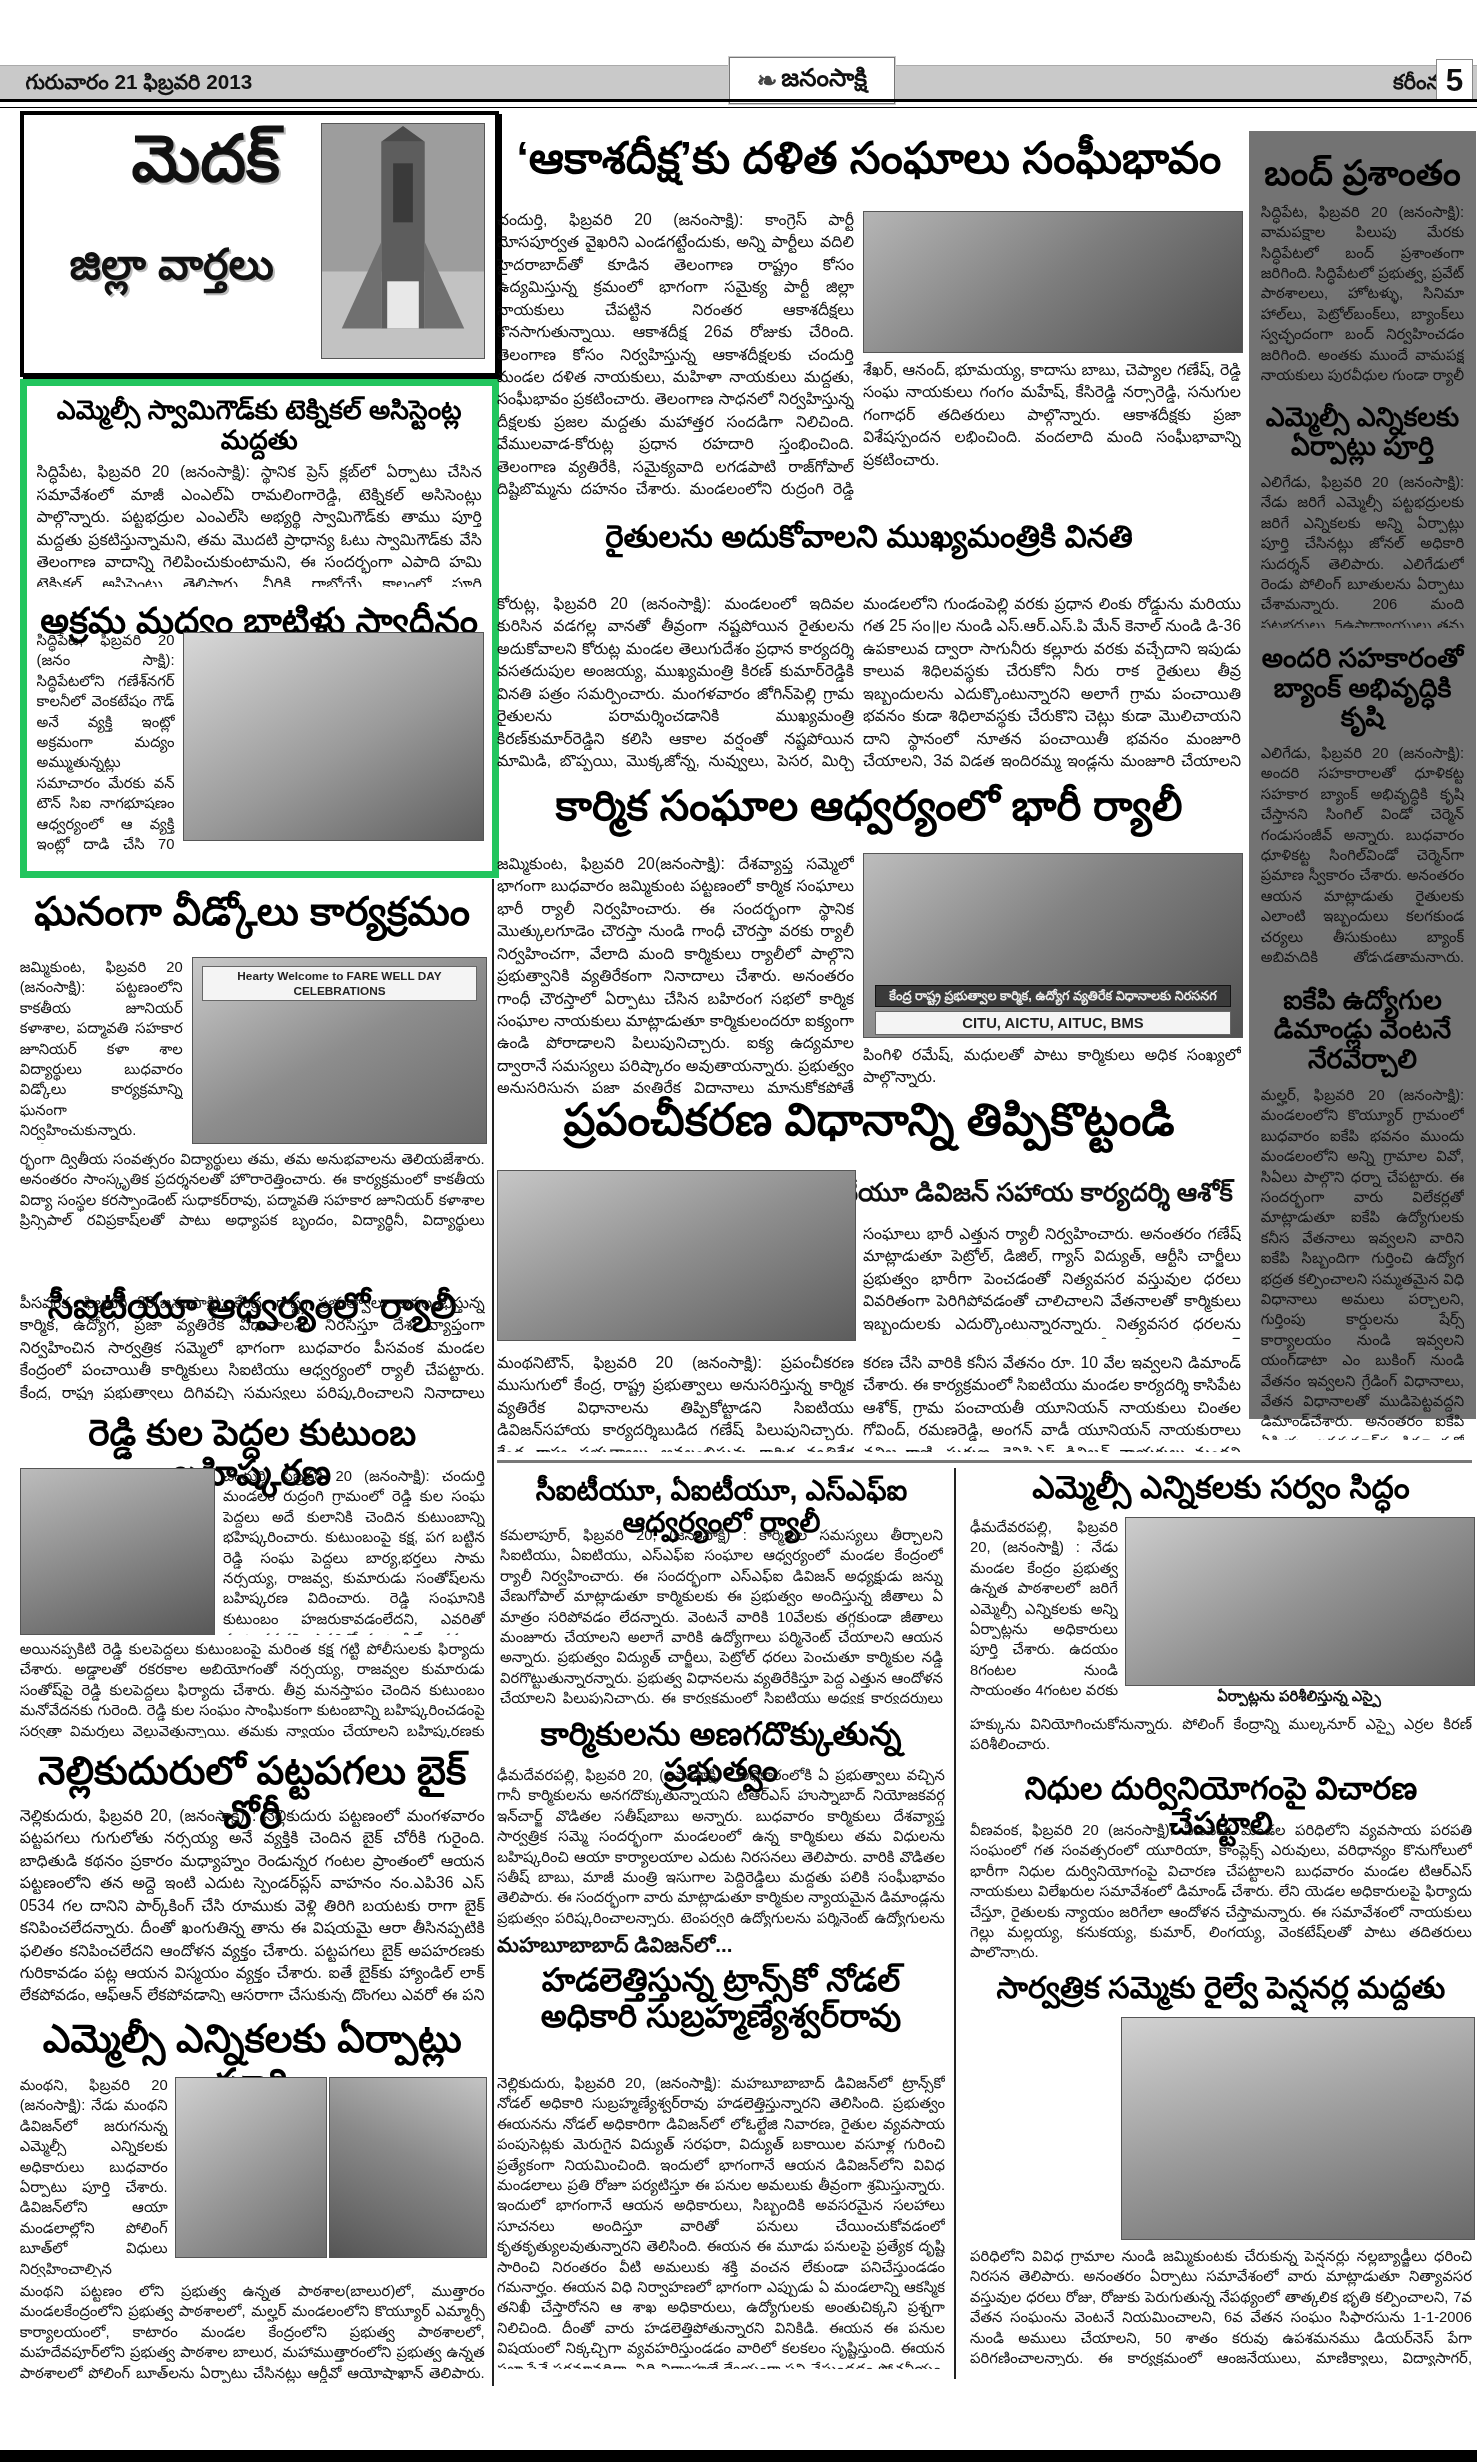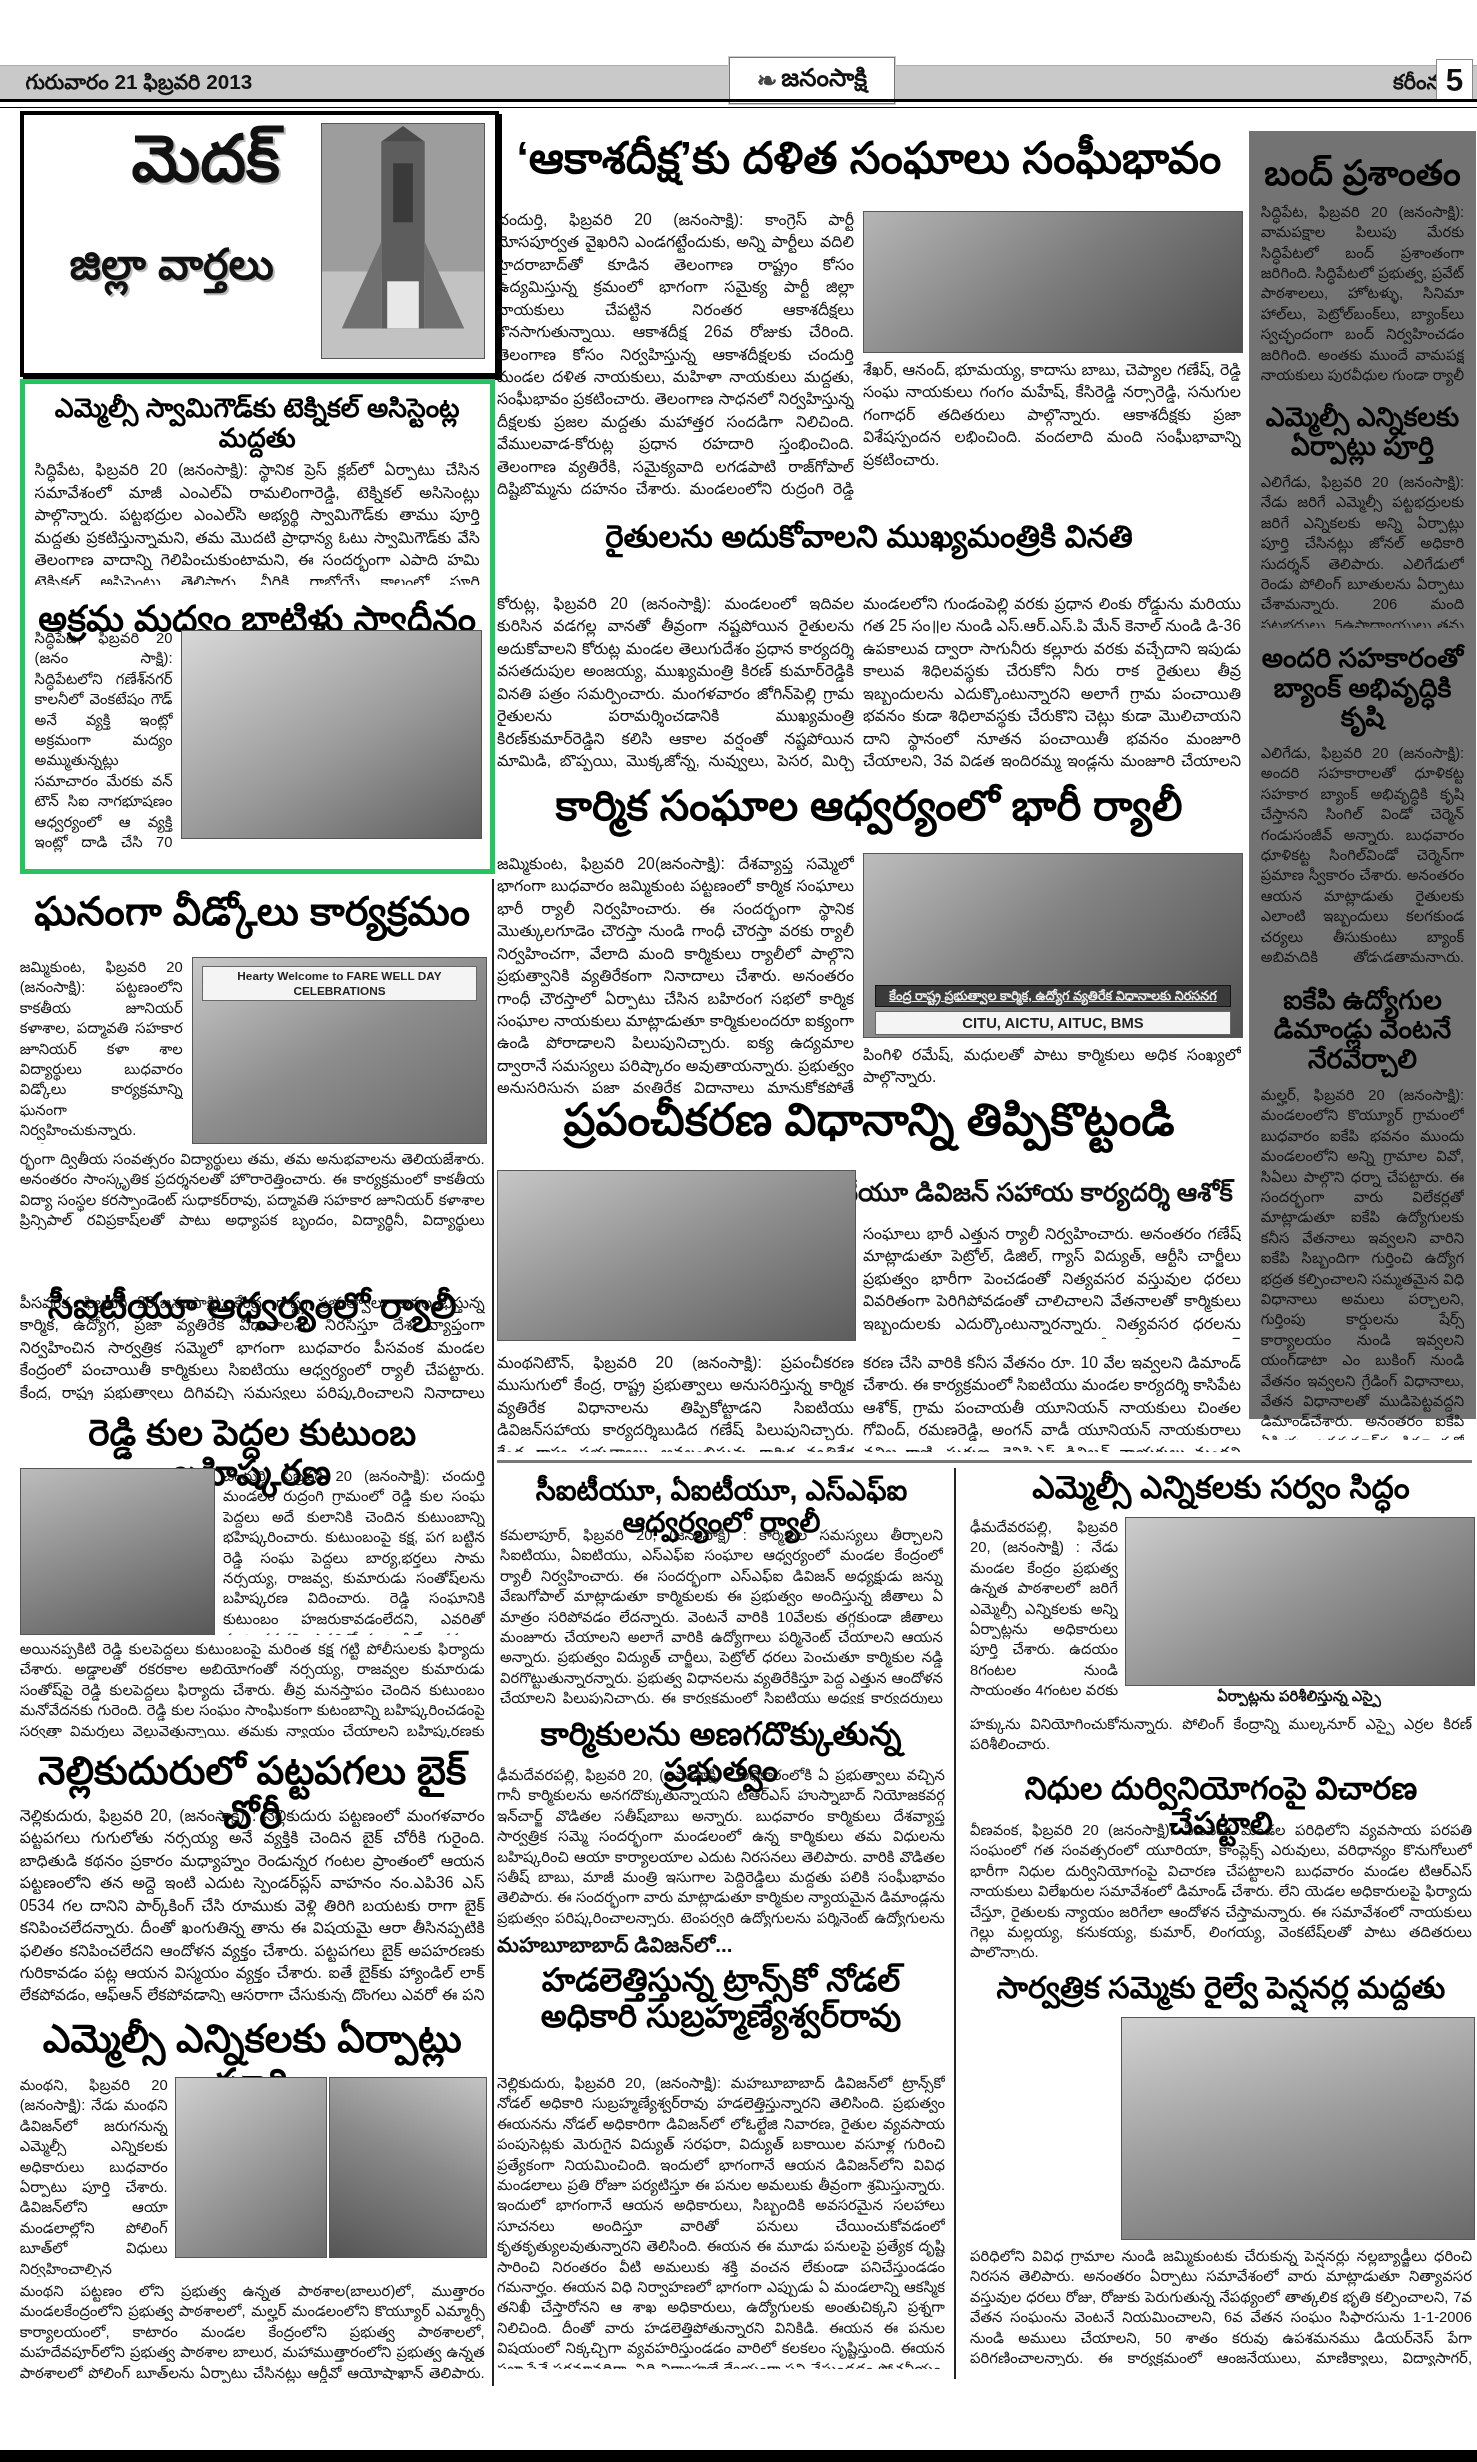--- a/index.html
+++ b/index.html
@@ -24,29 +24,29 @@
                 border:4.9px solid #000;box-shadow:3px 3px 0 #000;}
   .district-t1{position:absolute;left:0;top:5.9px;width:296px;text-align:center;font-size:65px;
                font-weight:bold;text-shadow:2px 2px 0 #bbb;padding-left:34px;}
   .district-t2{position:absolute;left:0;top:126px;width:296px;text-align:center;font-size:43px;
                font-weight:bold;line-height:1.1;text-shadow:2px 2px 0 #bbb;}
   
   .photo{background:linear-gradient(160deg,#cfcfcf,#9a9a9a 45%,#6e6e6e);border:1px solid #555;
          position:absolute;overflow:hidden;}
   .photo-banner{position:absolute;left:3%;right:3%;background:#f4f4f4;color:#222;font-weight:bold;
                 text-align:center;font-size:11.8px;line-height:1.25;border:1px solid #666;padding:2px 1px;}
-  .photo-banner.dark{background:#3a3a3a;color:#eee;border-color:#111;font-size:12.8px;text-decoration:underline;}
+  .photo-banner.dark{background:#3a3a3a;color:#eee;border-color:#111;font-size:12.8px;}
   
   .head{font-weight:bold;text-align:center;line-height:1.12;color:#000;}
   .body-txt{font-size:15.8px;line-height:1.42;text-align:justify;overflow:hidden;}
   .body-sm{font-size:14.8px;line-height:1.38;text-align:justify;overflow:hidden;}
   .caption{font-weight:bold;text-align:center;font-size:14.8px;}
   .kicker{font-weight:bold;font-size:20.7px;text-align:left;}
   .subhead{font-weight:bold;font-size:25.6px;text-align:center;}
-  .boxed{border:5px solid #22c55e;background:#fff;}
+  .boxed{border:7px solid #22c55e;background:#fff;}
   .strip{position:absolute;left:1249px;top:131px;width:227px;height:1288px;background:#737373;
          padding:13.8px 11.8px;box-sizing:border-box;}
   .strip .head{margin:7.9px 0 9.9px 0;}
   .strip .body-sm{margin-bottom:15.8px;}
   .vrule{position:absolute;width:2px;background:#222;}
   .hdiv{position:absolute;height:3px;background:#777;}
   .footer-bar{position:absolute;left:0;top:2450px;width:1478px;height:12.8px;background:#000;}
   .church-svg{position:absolute;inset:0;width:100%;height:100%;}
 </style>
 </head>

